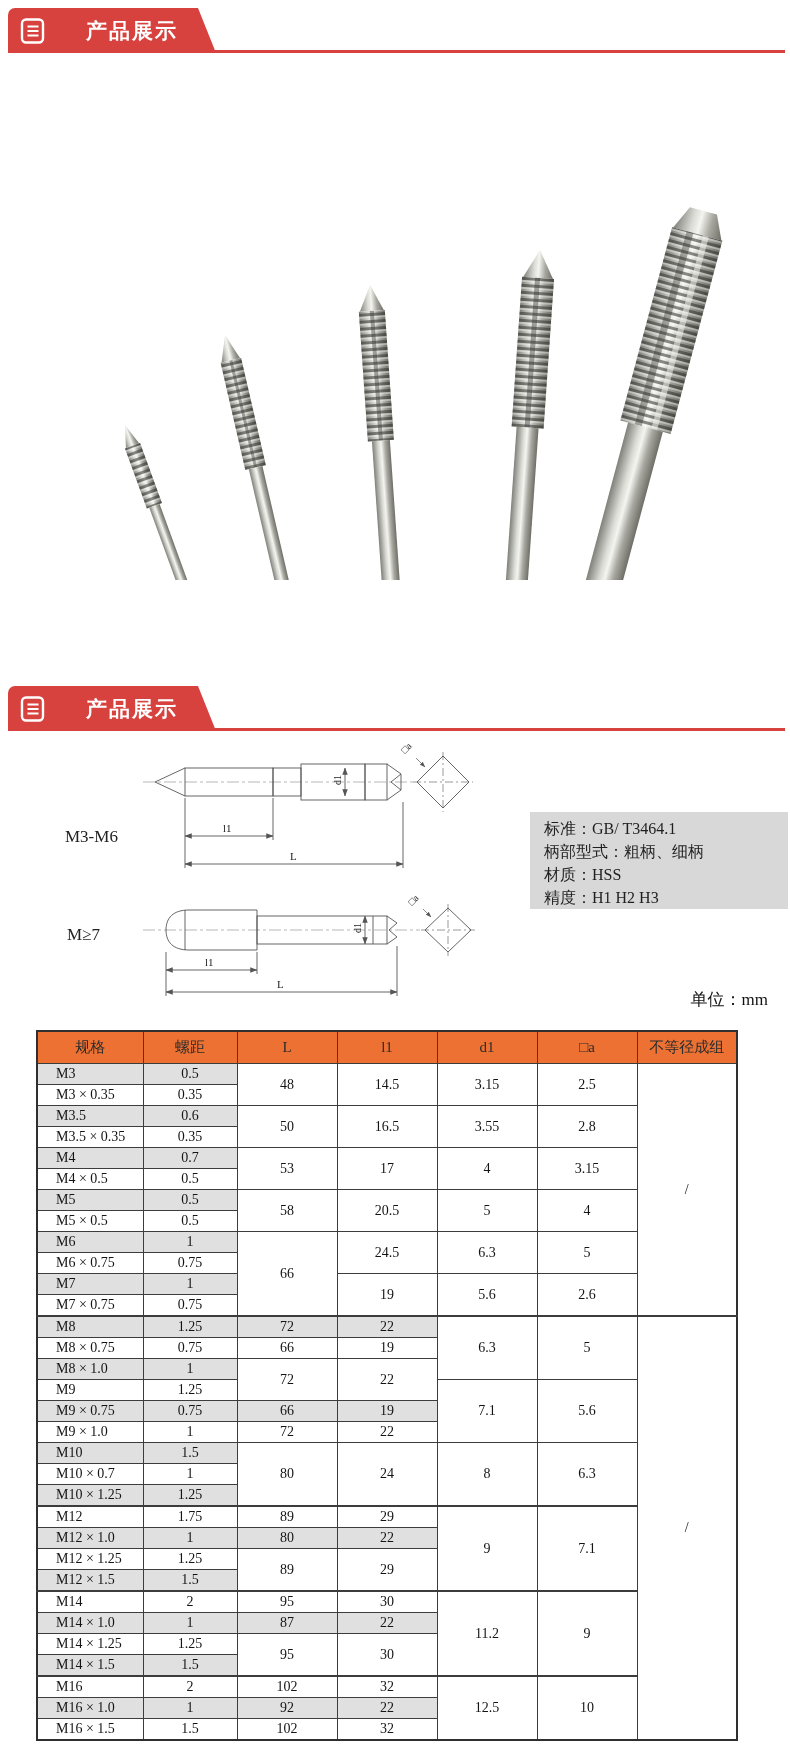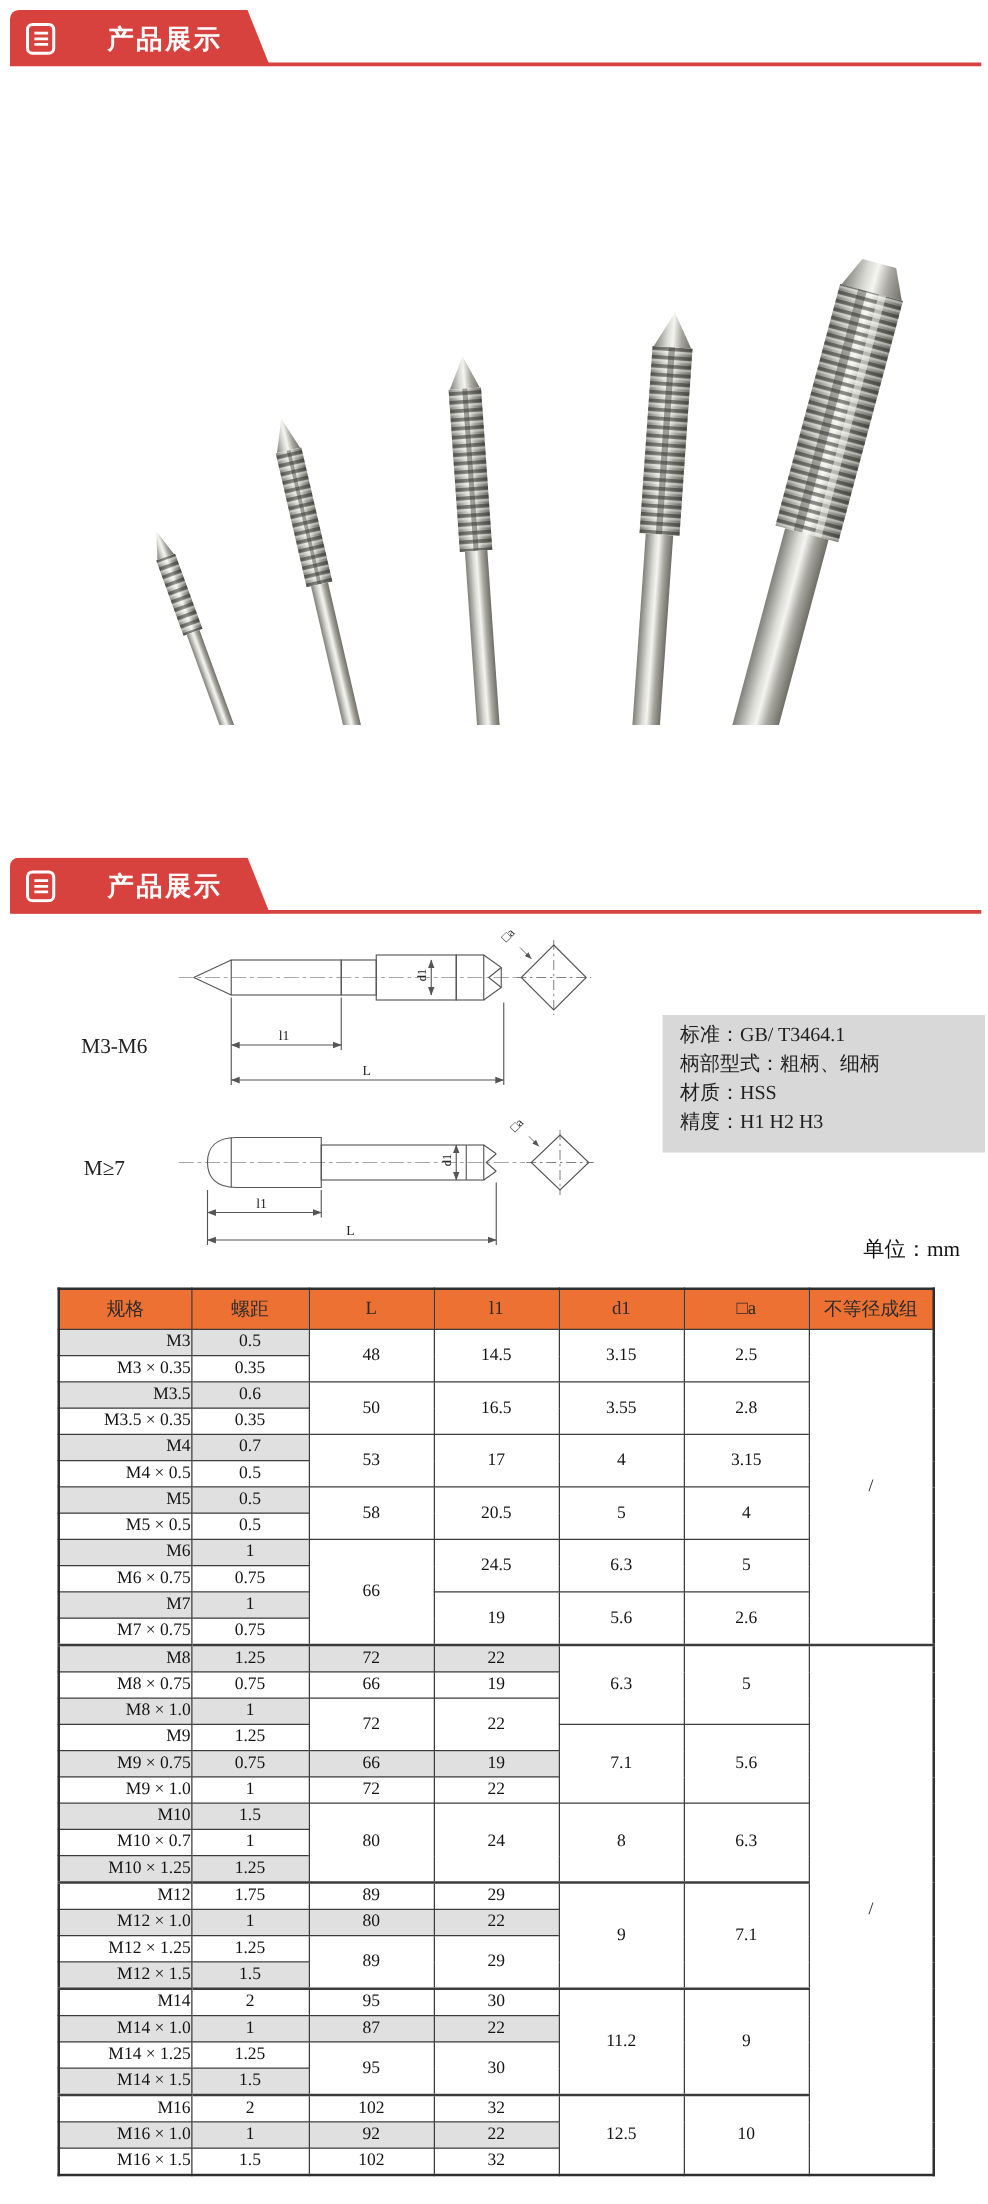--- a/index.html
+++ b/index.html
@@ -19,45 +19,45 @@
   }
   .banner-title{
     font-size:21px;font-weight:bold;letter-spacing:2px;white-space:nowrap;
   }
   .doc-icon{margin-right:8px;flex:0 0 auto;}
   .red-line{
     position:absolute;left:8px;width:777px;height:3px;background:#d8423e;
   }
   
   .specs-box{
-    position:absolute;left:530px;top:812px;width:258px;height:110px;
+    position:absolute;left:530px;top:812px;width:258px;height:97px;
     background:#d8d8d8;color:#1f1f1f;
     font-family:"Liberation Serif", serif;font-size:16px;
     padding:5px 0 0 14px;box-sizing:border-box;line-height:23px;
   }
   .unit-label{
     position:absolute;left:560px;top:988px;width:208px;text-align:right;
     font-family:"Liberation Serif", serif;font-size:17px;color:#111;
   }
   
-  .tbl-wrap{position:absolute;left:46px;top:1030px;width:560px;}
+  .tbl-wrap{position:absolute;left:36px;top:1030px;width:560px;}
   table{
     border-collapse:collapse;table-layout:fixed;width:700px;
     font-family:"Liberation Serif", serif;color:#141414;
   }
   th{
     background:#ed7133;border:1px solid #3c3c3c;height:31px;
     font-size:15px;font-weight:normal;color:#2b2b2b;text-align:center;
     padding:0;
   }
   td{
     border:1px solid #3c3c3c;height:20px;font-size:14px;text-align:center;
     padding:0;background:#ffffff;
   }
-  td.spec{text-align:right;padding-left:18px;}
+  td.spec{text-align:left;padding-left:18px;}
   td.sh{background:#e0e0e0;}
   tr.gb td{border-top-width:2px;}
   table{border:2px solid #2f2f2f;}
   
   .dwg text{font-family:"Liberation Serif", serif;fill:#222;}
   .photo,.dwg{position:absolute;}
 </style>
 </head>
 <body>
 

